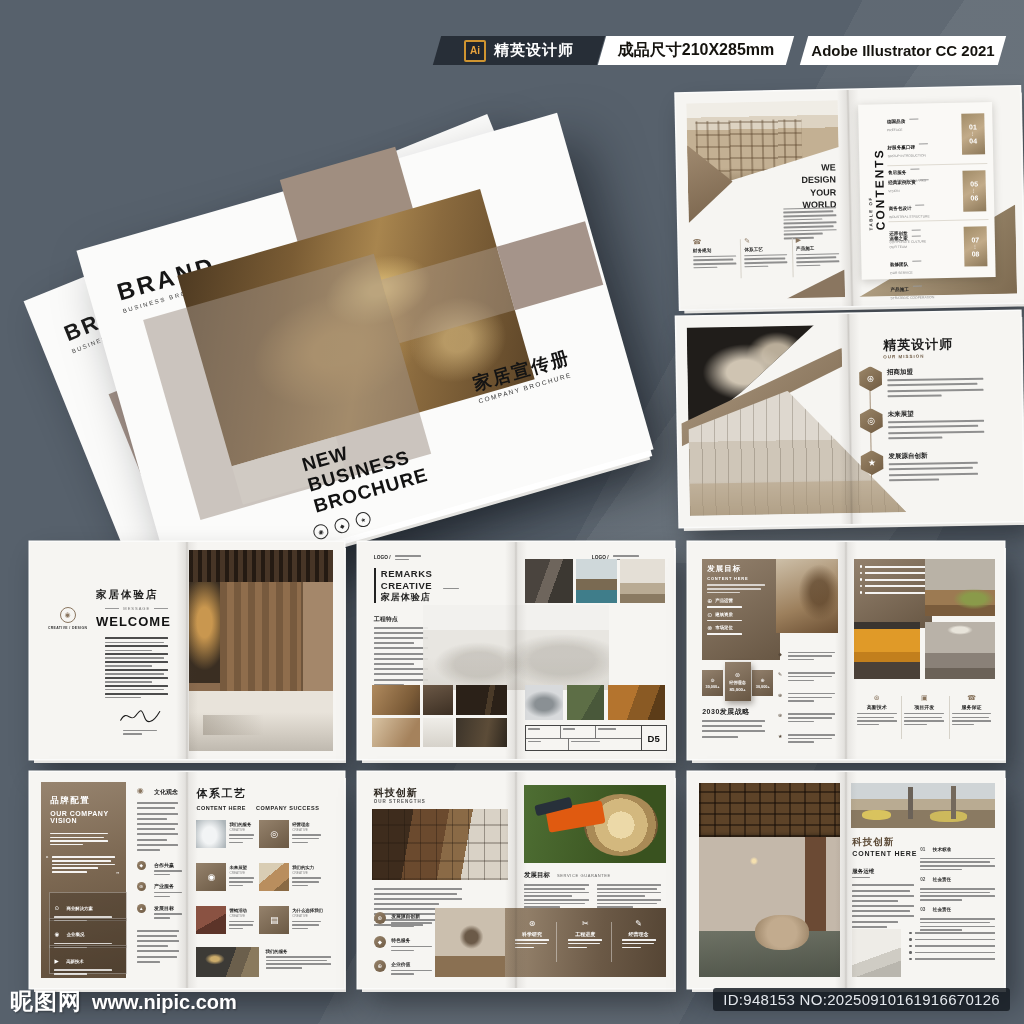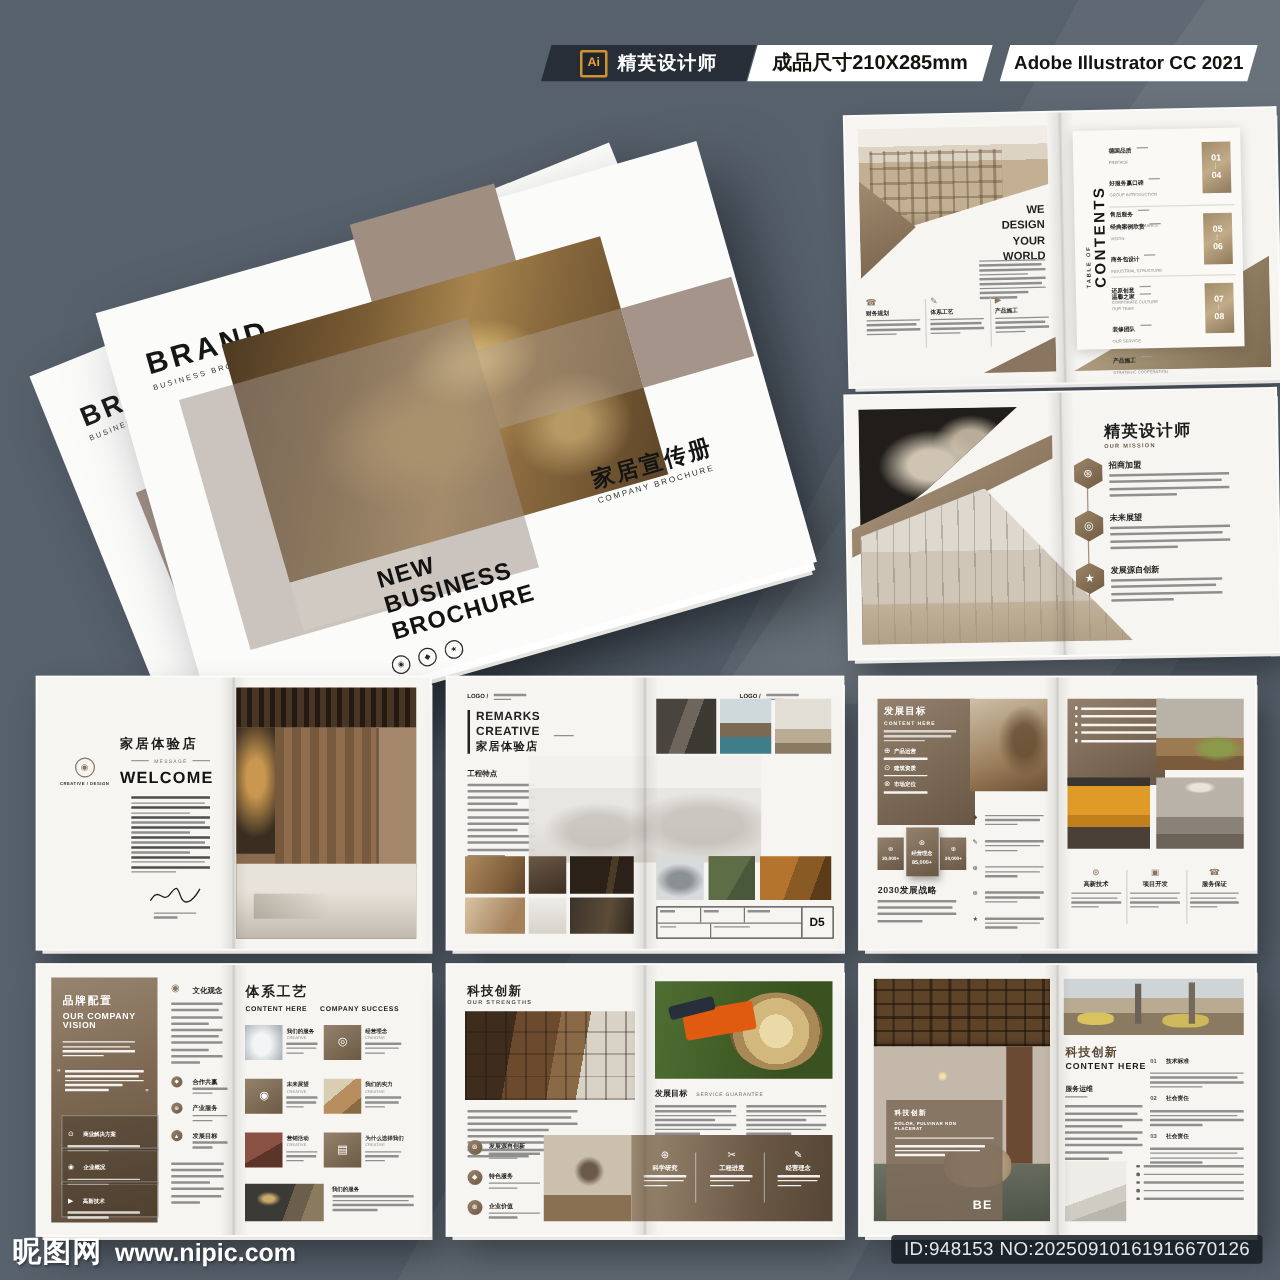--- a/index.html
+++ b/index.html
@@ -854,32 +854,20 @@
   <div class="ph" style="left:3.5%;top:5%;width:44.5%;height:90%;background:#c4b8aa;">
     <div class="abs" style="left:0;top:0;width:100%;height:28%;background:#5d4328;
          box-shadow:inset 0 -2px 4px rgba(0,0,0,.4);">
       <div class="abs" style="inset:0;background:repeating-linear-gradient(90deg,rgba(20,12,6,.5) 0 2px,transparent 2px 15px),repeating-linear-gradient(0deg,rgba(20,12,6,.5) 0 2px,transparent 2px 11px);"></div>
     </div>
     <div class="abs" style="right:10%;top:28%;width:15%;height:48%;background:#6b4a34;"></div>
     <div class="abs" style="left:36%;top:38%;width:8px;height:8px;border-radius:50%;background:radial-gradient(circle,#f4dfae 0 30%,rgba(244,223,174,0) 75%);"></div>
     <div class="abs" style="left:0;bottom:0;width:100%;height:24%;background:linear-gradient(175deg,#6e7265,#4e5348);"></div>
     <div class="abs" style="left:40%;bottom:14%;width:38%;height:18%;border-radius:45%;background:radial-gradient(circle,#c2ab8e 0 45%,#9c8568 90%);"></div>
   </div>
-  <div class="abs" style="left:6.5%;top:50%;width:25%;height:38%;background:rgba(125,108,90,.87);color:#fff;padding:7px 7px;">
-    <div style="font-size:5.5px;font-weight:bold;letter-spacing:1px;">科技创新</div>
-    <div style="font-size:3.6px;font-weight:700;margin-top:3px;letter-spacing:.4px;">DOLOR, PULVINAR NON</div>
-    <div style="font-size:3.6px;font-weight:700;letter-spacing:.4px;">PLACERAT</div>
-    <div style="width:100%;height:1px;background:rgba(255,255,255,.8);margin:5px 0;"></div>
-    <div class="lines t w" style="position:static;width:92%;">
-        <i></i>
-        <i></i>
-        <i></i>
-      </div>
-    <div style="position:absolute;right:8%;bottom:6%;font-size:10px;font-weight:800;letter-spacing:1px;">BE</div>
-  </div>
   <div class="ph" style="left:51.5%;top:5%;width:45.5%;height:21%;background:linear-gradient(180deg,#cfd4d6 0 35%,#b9ab92 35% 60%,#8a7a62 60%);">
     <div class="abs" style="left:8%;bottom:18%;width:20%;height:22%;border-radius:40%;background:#d9c35e;"></div>
     <div class="abs" style="left:55%;bottom:14%;width:26%;height:24%;border-radius:40%;background:#cdb95c;"></div>
     <div class="abs" style="left:40%;top:10%;width:3%;height:70%;background:#6b6258;"></div>
     <div class="abs" style="left:70%;top:8%;width:3%;height:72%;background:#74695c;"></div>
   </div>
   <div class="abs cn" style="left:52%;top:29.5%;font-size:9.5px;letter-spacing:1px;color:#5c4a36;">科技创新</div>
   <div class="abs" style="left:52%;top:36%;font-size:7px;font-weight:800;color:#1d1d1d;letter-spacing:.8px;">CONTENT HERE</div>
   <div class="abs cn" style="left:52%;top:44.5%;font-size:5.5px;">服务运维</div>
   <div class="lines t" style="left:52%;top:48.5%;width:10%;">

